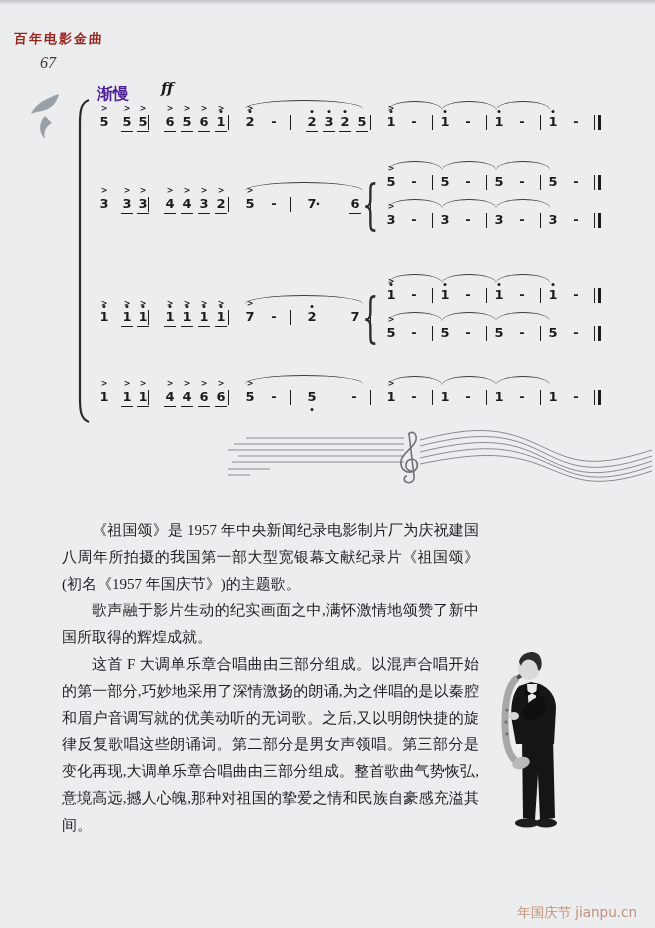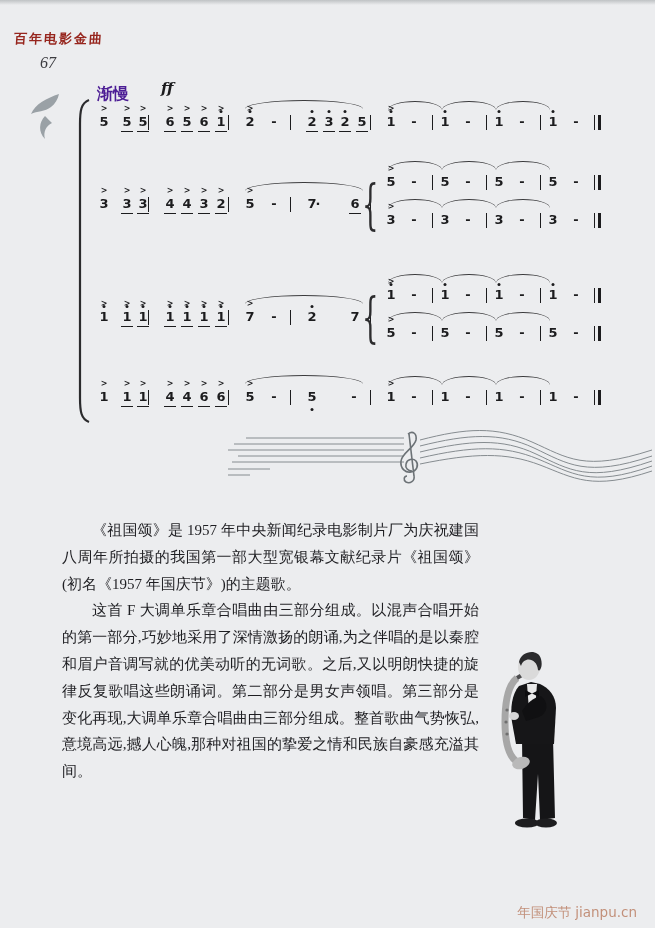--- a/index.html
+++ b/index.html
@@ -265,20 +265,21 @@
     </g>
     <g stroke="#6c7276" stroke-width="1.6" fill="none">
       <path d="M180,6 C185,2 189,6 188,12 C186,20 174,25 173,33 C172,41 178,45 183,44 C189,43 191,37 188,33 C185,30 179,31 178,36 C177,40 180,43 184,43"></path>
       <path d="M181,6 L186,48"></path>
       <path d="M186,48 C187,53 182,56 178,54 C175,52 176,48 179,48"></path>
     </g>
   </svg>
 
   <div class="text-block">
     <p>《祖国颂》是 1957 年中央新闻纪录电影制片厂为庆祝建国八周年所拍摄的我国第一部大型宽银幕文献纪录片《祖国颂》(初名《1957 年国庆节》)的主题歌。</p>
+    <p>歌声融于影片生动的纪实画面之中,满怀激情地颂赞了新中国所取得的辉煌成就。</p>
     <p>这首 F 大调单乐章合唱曲由三部分组成。以混声合唱开始的第一部分,巧妙地采用了深情激扬的朗诵,为之伴唱的是以秦腔和眉户音调写就的优美动听的无词歌。之后,又以明朗快捷的旋律反复歌唱这些朗诵词。第二部分是男女声领唱。第三部分是变化再现,大调单乐章合唱曲由三部分组成。整首歌曲气势恢弘,意境高远,撼人心魄,那种对祖国的挚爱之情和民族自豪感充溢其间。</p>
   </div>
 
   <svg class="sax" width="108" height="200" viewBox="0 0 108 200">
 
     <path d="M45,88 L76,88 L78,168 L63,170 L61,124 L58,170 L46,168 Z" fill="#151517"></path>
     <ellipse cx="50" cy="173" rx="12" ry="4.5" fill="#1d1d1f"></ellipse>
     <ellipse cx="69" cy="173" rx="11" ry="4.5" fill="#1d1d1f"></ellipse>
 
     <path d="M42,36 C35,44 33,58 35,72 L39,94 L77,94 L79,58 C79,46 72,38 63,34 L54,32 Z" fill="#161618"></path>

